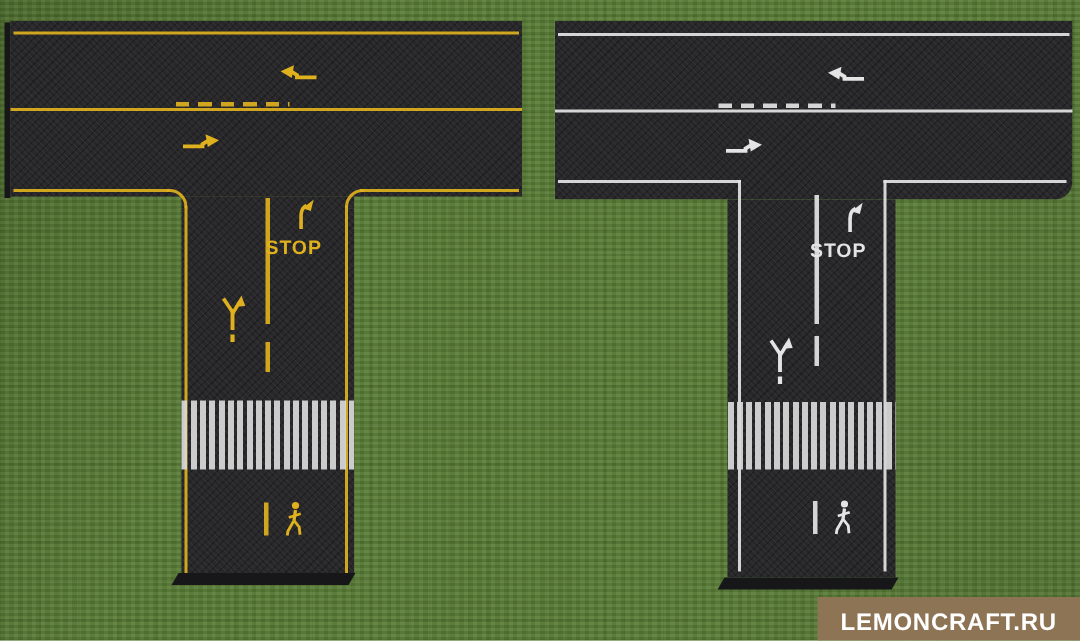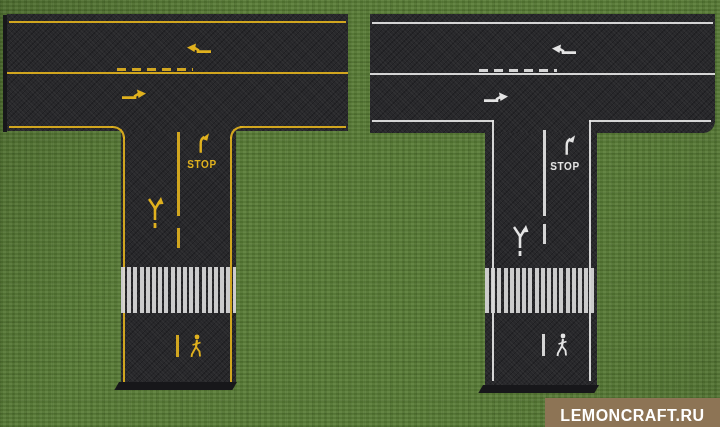--- a/index.html
+++ b/index.html
@@ -26,21 +26,21 @@
       repeating-linear-gradient(-45deg, rgba(0,0,0,.22) 0 1px, transparent 1px 4px);
   }
   .ln{background:var(--mark);opacity:.92;}
   .cnr{border:0 solid var(--mark);opacity:.92;}
   .cnr-l{border-top-width:2.2px;border-right-width:2.2px;border-top-right-radius:12px;}
   .cnr-r{border-top-width:2.2px;border-left-width:2.2px;border-top-left-radius:12px;}
   .dashes{background:repeating-linear-gradient(90deg, var(--mark) 0 9px, transparent 9px 15px);opacity:.92;}
   .cw{background:repeating-linear-gradient(90deg, var(--cw,#d8d8d8) 0 4px, transparent 4px 6.2px);opacity:.93;}
   .side{background:var(--side,#17171a);}
   .skew{transform:skewX(-30deg);transform-origin:top left;}
-  .stop{font-size:10px;font-weight:bold;letter-spacing:.6px;color:var(--mark);text-align:center;line-height:10px;}
+  .stop{font-size:13px;font-weight:bold;letter-spacing:.6px;color:var(--mark);line-height:10px;}
   .icon svg{width:100%;height:100%;display:block;}
   .flip{transform:scaleX(-1);}
   .wm{
     position:absolute;z-index:3;left:545px;top:398px;width:175px;height:36px;
     background:var(--wm-bg,#8d7455);display:flex;align-items:center;justify-content:center;
   }
   .wm span{
     color:var(--wm-fg,#fff);font-size:16px;font-weight:bold;letter-spacing:.5px;line-height:22px;white-space:nowrap;
   }
   

